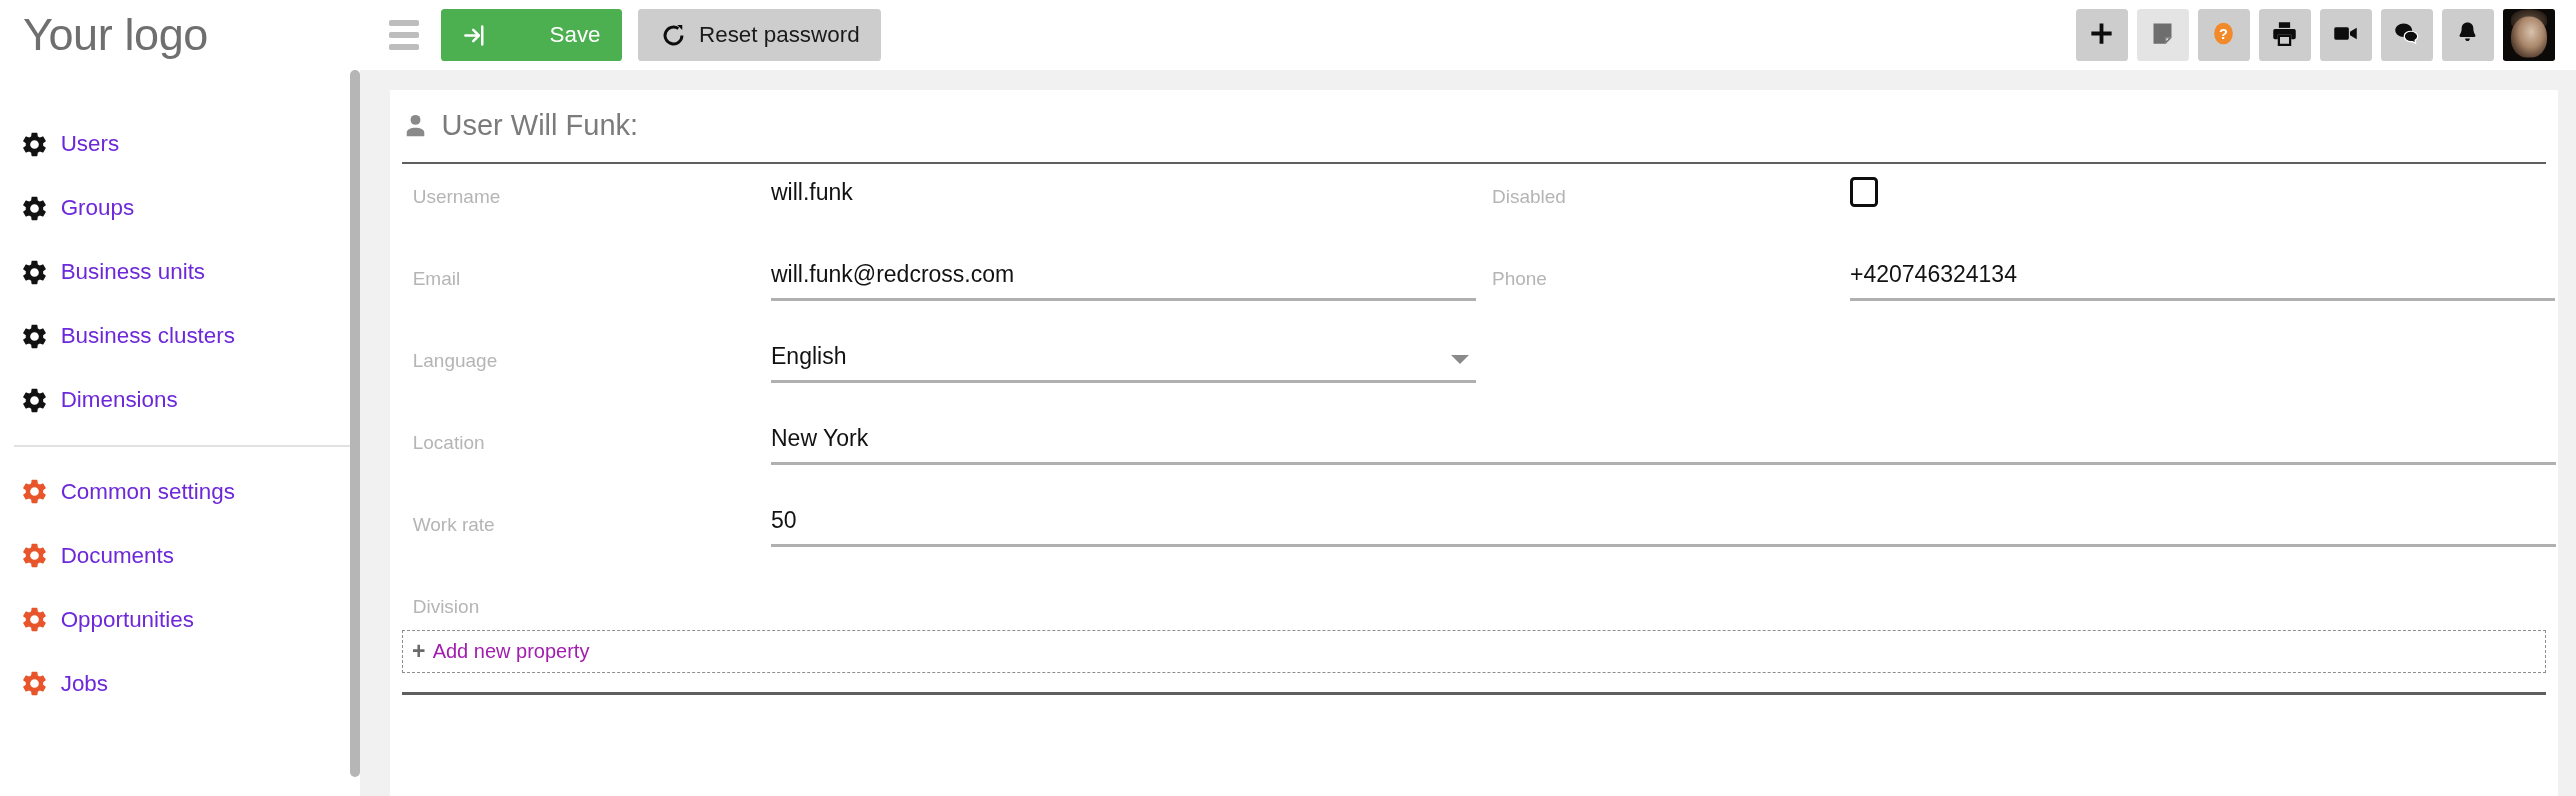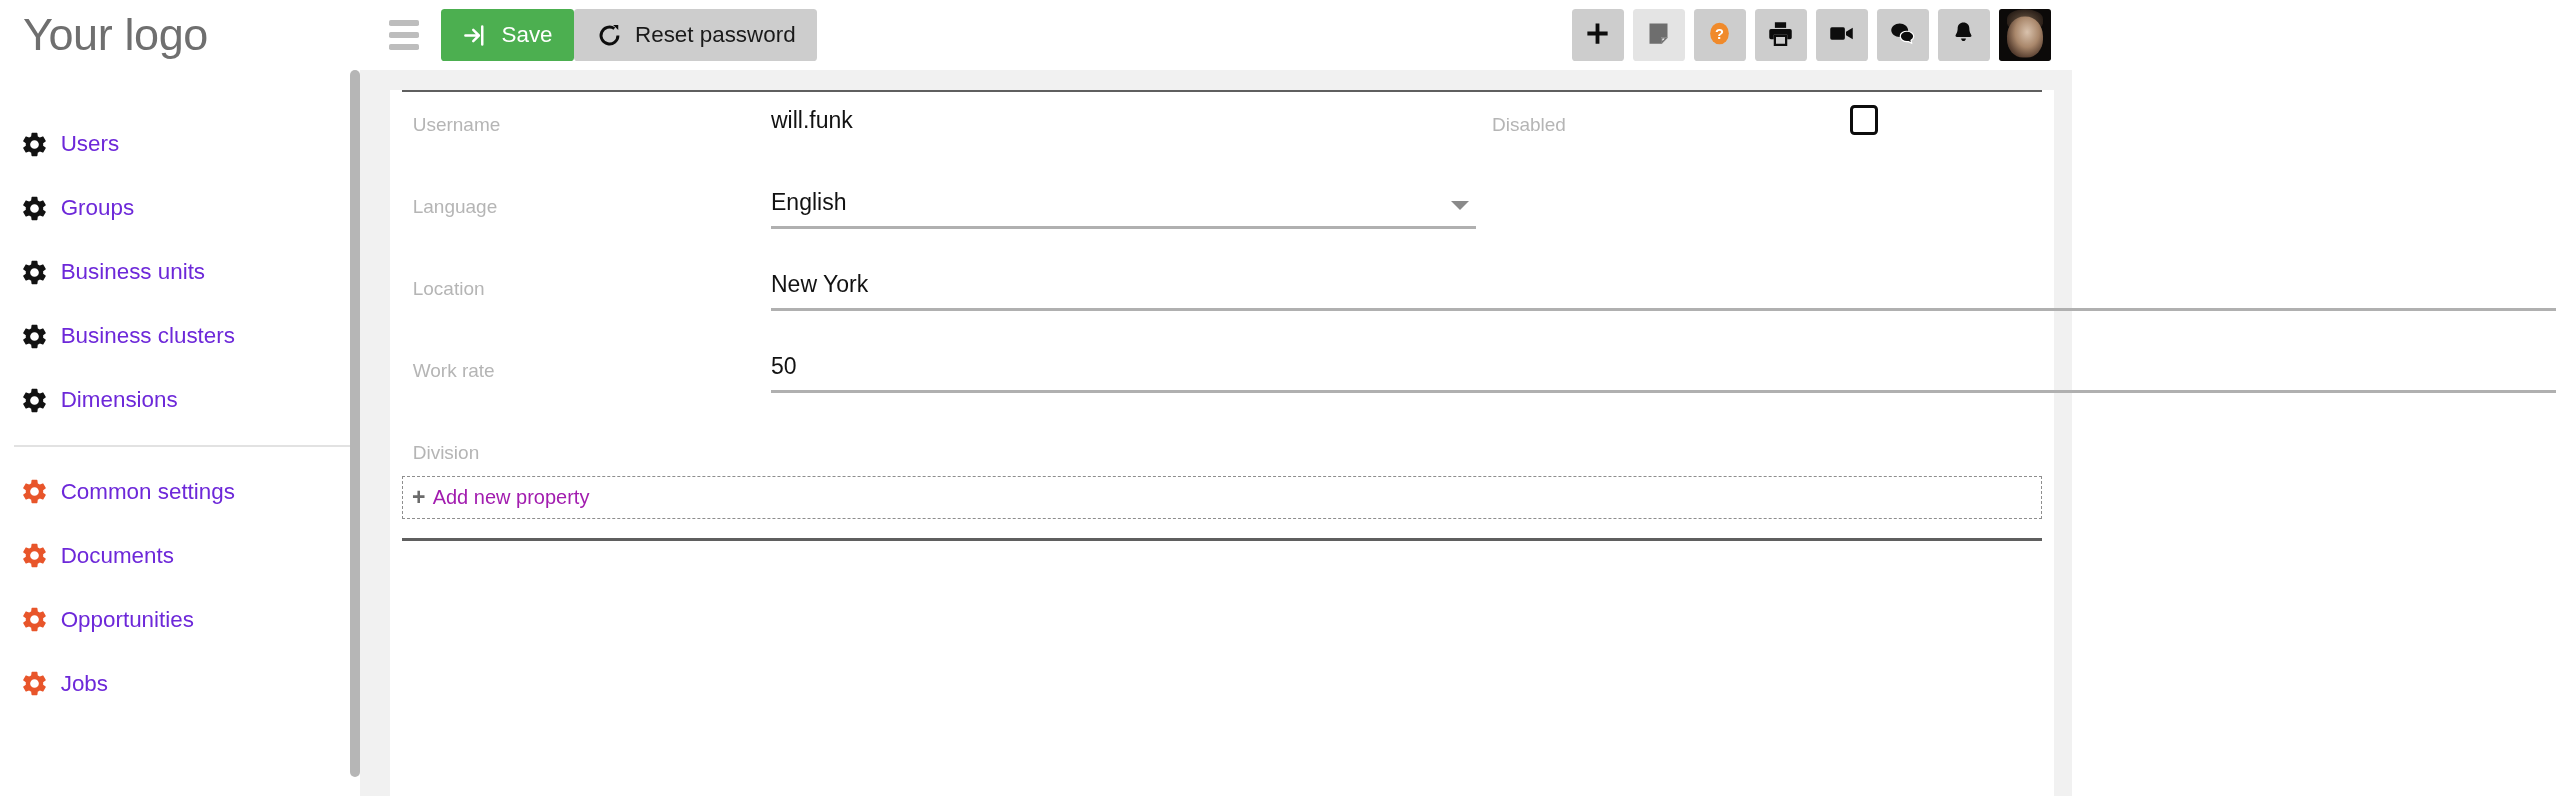--- a/index.html
+++ b/index.html
@@ -2,21 +2,21 @@
 <html style="font-size:14.3px"><head>
 <meta charset="utf-8">
 <style>
   * { box-sizing: border-box; margin: 0; padding: 0; }
   html, body {
     width: 2576px; height: 797px;
     background: #ffffff;
     font-family: "Liberation Sans", sans-serif;
     overflow: hidden;
   }
-  .app { position: relative; width: 2072px; height: 797px; display: flex; text-decoration: underline; }
+  .app { position: relative; width: 2576px; height: 797px; display: flex; text-decoration: underline; }
 
   
   .sidebar {
     width: 360px; height: 797px; background: #ffffff;
     flex: 0 0 360px; position: relative;
   }
   .logo {
     position: absolute; left: 23px; top: 9px;
     font-size: 45px; color: #6f6f6f; font-weight: 400;
     letter-spacing: -0.4px; white-space: nowrap;
@@ -50,21 +50,21 @@
   .hamburger span {
     display: block; height: 6.3px; background: #bdbdbd;
     border-radius: 1.8px; margin-bottom: 5.4px;
   }
   .hamburger span:last-child { margin-bottom: 0; }
   .btn {
     height: 52px; display: inline-flex; align-items: center;
     padding: 0 21.5px; border: 0; border-radius: 3.6px; cursor: pointer;
     font-size: 22.4px; font-family: "Liberation Sans", sans-serif;
   }
-  .btn-save { background: #4caf50; color: #ffffff; margin-right: 0; }
+  .btn-save { background: #4caf50; color: #ffffff; margin-right: 16px; gap: 48px; }
   .btn-reset { background: #cdcdcd; color: #1a1a1a; }
   .btn .bico { display: inline-flex; margin-right: 12.5px; }
 
   .toolbar-right {
     position: absolute; right: 21.5px; top: 9px;
     display: flex; align-items: center; gap: 9px;
   }
   .tool-btn {
     width: 52px; height: 52px; background: #cdcdcd; border-radius: 3.6px;
     display: flex; align-items: center; justify-content: center; cursor: pointer;
@@ -333,31 +333,48 @@
         <div class="avatar">
           <div class="hair"></div>
           <div class="face"></div>
         </div>
       </div>
     </div>
 
     <div class="content-wrap">
       <div class="card">
 
+        <div class="page-title">
+          <span class="pico">
+            <svg width="27" height="29" viewBox="0 0 24 24">
+                <circle cx="12" cy="7" r="4.4" fill="#8a8a8a"></circle>
+                <path fill="#8a8a8a" d="M4.2 21.5v-3.1c0-2.6 3.5-4.3 7.8-4.3s7.8 1.7 7.8 4.3v3.1z"></path>
+              </svg>
+          </span>
+          <span>User Will Funk:</span>
+        </div>
         <div class="title-rule"></div>
 
         <div class="form">
 
           <div class="row">
             <span class="fl col-a">Username</span>
             <span class="fv col-a">will.funk</span>
             <span class="fl col-b">Disabled</span>
             <span class="checkbox"></span>
           </div>
 
+          <div class="row">
+            <span class="fl col-a">Email</span>
+            <span class="fv col-a">will.funk@redcross.com</span>
+            <span class="underline ul-a"></span>
+            <span class="fl col-b">Phone</span>
+            <span class="fv col-b">+420746324134</span>
+            <span class="underline ul-b"></span>
+          </div>
 
           <div class="row">
             <span class="fl col-a">Language</span>
             <span class="fv col-a">English</span>
             <span class="caret col-a"></span>
             <span class="underline ul-a"></span>
           </div>
 
 
           <div class="row">

